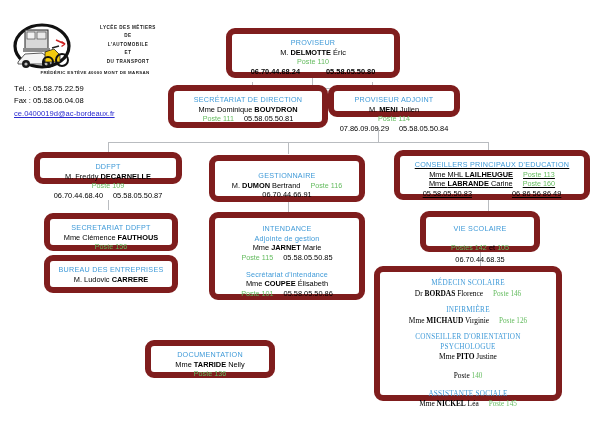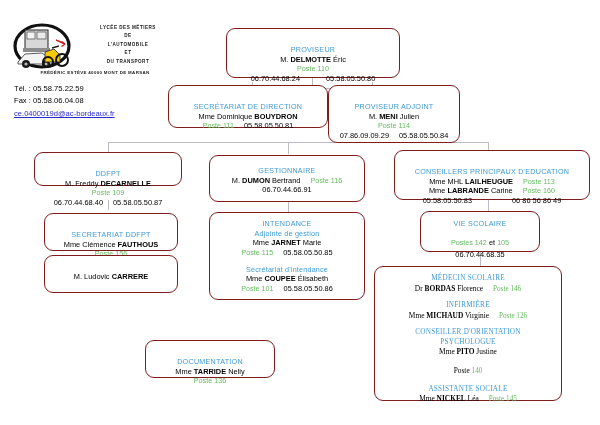--- a/index.html
+++ b/index.html
@@ -11,25 +11,25 @@
     width: 600px;
     height: 425px;
     position: relative;
     font-family: "Liberation Sans", sans-serif;
     overflow: hidden;
     color: #000000;
   }
   .box {
     position: absolute;
     box-sizing: border-box;
-    border: 1px solid #7f1d1d;
+    border: 6px solid #7f1d1d;
     border-radius: 9px;
     background: #ffffff;
     text-align: center;
-    padding: 16px 6px;
+    padding: 4px 6px;
     line-height: 1.32;
   }
   .title {
     color: #3f9ad8;
     font-size: 7.2px;
     letter-spacing: 0.25px;
     white-space: nowrap;
   }
   .subtitle {
     color: #3f9ad8;
@@ -51,21 +51,21 @@
     color: #000;
     white-space: nowrap;
   }
   .row {
     display: flex;
     justify-content: center;
     align-items: baseline;
     gap: 10px;
     white-space: nowrap;
   }
-  .row.wide { gap: 26px; }
+  .row.wide { gap: 26px; font-weight: bold; }
   .blk { margin-top: 7px; }
 
   
   #header {
     position: absolute;
     left: 6px;
     top: 20px;
     width: 180px;
     height: 110px;
   }
@@ -190,21 +190,21 @@
 
 <div class="box" style="left:168px; top:85px; width:160px; height:43px;">
   <div class="title">SECRÉTARIAT DE DIRECTION</div>
   <div class="person"><span>Mme Dominique </span><b>BOUYDRON</b></div>
   <div class="row">
     <span class="poste">Poste 111</span>
     <span class="phone">05.58.05.50.81</span>
   </div>
 </div>
 
-<div class="box" style="left:328px; top:85px; width:132px; height:58px;">
+<div class="box" style="left:328px; top:85px; width:132px; height:32px;">
   <div class="title">PROVISEUR ADJOINT</div>
   <div class="person"><span>M. </span><b>MENI</b><span> Julien</span></div>
   <div class="poste">Poste 114</div>
   <div class="row">
     <span class="phone">07.86.09.09.29</span>
     <span class="phone">05.58.05.50.84</span>
   </div>
 </div>
 
 <div class="box" style="left:34px; top:152px; width:148px; height:32px;">
@@ -217,20 +217,21 @@
   </div>
 </div>
 
 <div class="box" style="left:44px; top:213px; width:134px; height:38px;">
   <div class="title">SECRETARIAT DDFPT</div>
   <div class="person"><span>Mme Clémence </span><b>FAUTHOUS</b></div>
   <div class="poste">Poste 156</div>
 </div>
 
 <div class="box" style="left:44px; top:255px; width:134px; height:38px;">
+  <div class="title">BUREAU DES ENTREPRISES</div>
   <div class="person"><span>M. Ludovic </span><b>CARRERE</b></div>
 </div>
 
 <div class="box" style="left:209px; top:155px; width:156px; height:47px; padding-top:10px;">
   <div class="title">GESTIONNAIRE</div>
   <div class="row">
     <span class="person"><span>M.  </span><b>DUMON</b><span> Bertrand</span></span>
     <span class="poste">Poste 116</span>
   </div>
   <div class="phone">06.70.44.66.91</div>
@@ -245,21 +246,21 @@
     <span class="phone">05.58.05.50.85</span>
   </div>
   <div class="subtitle blk">Secrétariat d'intendance</div>
   <div class="person"><span>Mme </span><b>COUPEE</b><span> Élisabeth</span></div>
   <div class="row">
     <span class="poste">Poste 101</span>
     <span class="phone">05.58.05.50.86</span>
   </div>
 </div>
 
-<div class="box" style="left:394px; top:150px; width:196px; height:50px;">
+<div class="box" style="left:394px; top:150px; width:196px; height:50px;text-decoration:underline;">
   <div class="title">CONSEILLERS PRINCIPAUX D'EDUCATION</div>
   <div class="row">
     <span class="person"><span>Mme MHL </span><b>LAILHEUGUE</b></span>
     <span class="poste">Poste 113</span>
   </div>
   <div class="row">
     <span class="person"><span>Mme </span><b>LABRANDE</b><span> Carine</span></span>
     <span class="poste">Poste 160</span>
   </div>
   <div class="row" style="gap:40px;">

